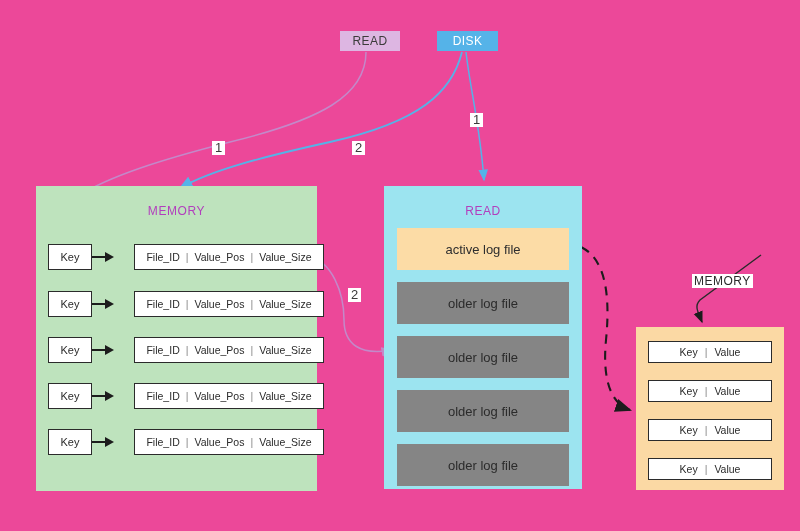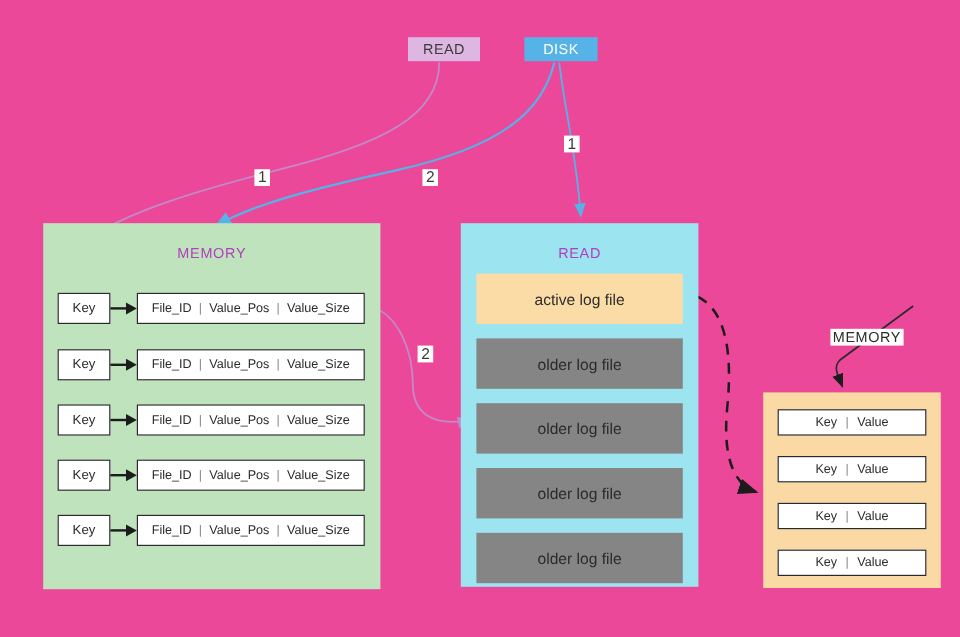--- a/index.html
+++ b/index.html
@@ -118,20 +118,21 @@
     height: 26px;
     box-sizing: border-box;
     background: #ffffff;
     border: 1.6px solid #2b2b2b;
     display: flex;
     align-items: center;
     justify-content: center;
     font-size: 10.5px;
     color: #2b2b2b;
     white-space: nowrap;
+    margin-left: 20px;
   }
   .mem-meta .sep {
     color: #8a8a8a;
     padding: 0 6px;
   }
 
   
   .log-file {
     position: absolute;
     left: 13px;

